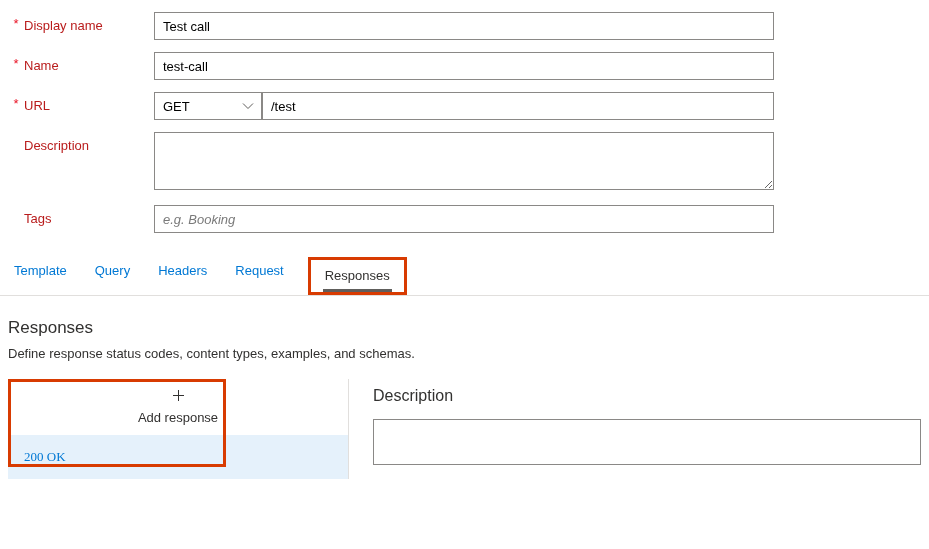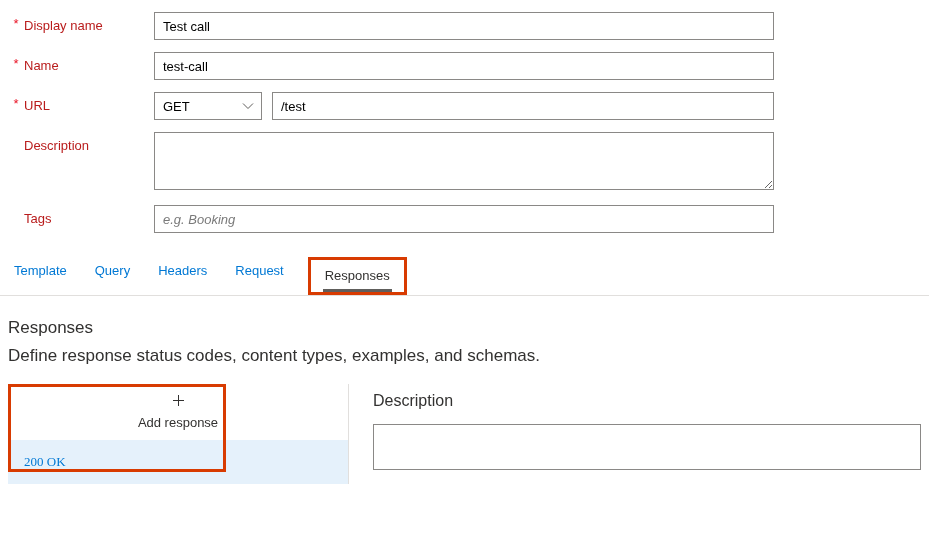--- a/index.html
+++ b/index.html
@@ -9,32 +9,32 @@
     .form-row { display: flex; align-items: flex-start; padding: 6px 0; }
     .req-col { width: 16px; text-align: center; color: #e81123; font-size: 13px; padding-top: 4px;}
     .req-col.asterisk::before { content: "*"; }
     .label-col { width: 130px; padding-top: 6px; font-size: 13px; color: #b91c1c; }
     .field-col { flex: 1; max-width: 620px; }
     .txt { width: 100%; height: 28px; border: 1px solid #8a8886; padding: 3px 8px; font-family: inherit; font-size: 13px; outline: none; }
     .dropdown { position: relative; width: 108px; }
     .dropdown .txt { padding-right: 26px; }
     .chev { position: absolute; right: 8px; top: 50%; transform: translateY(-50%); pointer-events: none; }
     .chev svg { width: 12px; height: 12px; display: block; }
-    .url-row { display: flex; gap: 10px; }
+    .url-row { display: flex; }
     .url-row .path { flex: 1; }
     textarea.txt { height: 58px; resize: both; padding: 6px 8px; }
     .txt::placeholder { font-style: italic; color: #7a7a7a; }
     .tabs { display: flex; gap: 24px; margin: 18px 0 0 4px; padding-bottom: 0; }
     .tab { color: #0078d4; font-size: 13px; padding: 6px 2px 10px 2px; cursor: pointer; }
     .tab.active { color: #323130; border-bottom: 3px solid #605e5c; }
     .highlight-box-tab { border: 3px solid #d83b01; padding: 2px 12px 0 12px; margin-left: -2px; }
     .highlight-box-tab .tab { padding: 6px 2px 6px 2px; }
     .hr { border: none; border-top: 1px solid #e1dfdd; margin: 0; }
     .section-head { font-size: 17px; font-weight: 400; margin: 16px 0 8px 0; }
-    .section-sub { font-size: 17px; color: #323130; margin-bottom: 18px; }
+    .section-sub { font-size: 13px; color: #323130; margin-bottom: 18px; }
     .lower { display: flex; }
     .left-panel { width: 340px; position: relative; }
     .hl-left { position: absolute; left: 0; top: 0; width: 218px; height: 88px; border: 3px solid #d83b01; pointer-events: none; z-index: 5; }
     .add-row { display: flex; align-items: center; gap: 8px; padding: 10px 14px; cursor: pointer; background: #fff; flex-direction: column; }
     .add-row .plus svg { width: 13px; height: 13px; display: block; }
     .resp-item { padding: 14px 16px; background: #e5f1fb; color: #0078d4; font-size: 13px; cursor: pointer; font-family: Liberation Serif, serif; }
     .right-panel { flex: 1; border-left: 1px solid #e1dfdd; padding: 8px 0 0 24px; }
     .right-panel .sub-title { font-size: 16px; font-weight: 400; margin-bottom: 14px; }
     .right-panel textarea { width: 100%; height: 46px; border: 1px solid #8a8886; resize: none; }
   </style>

